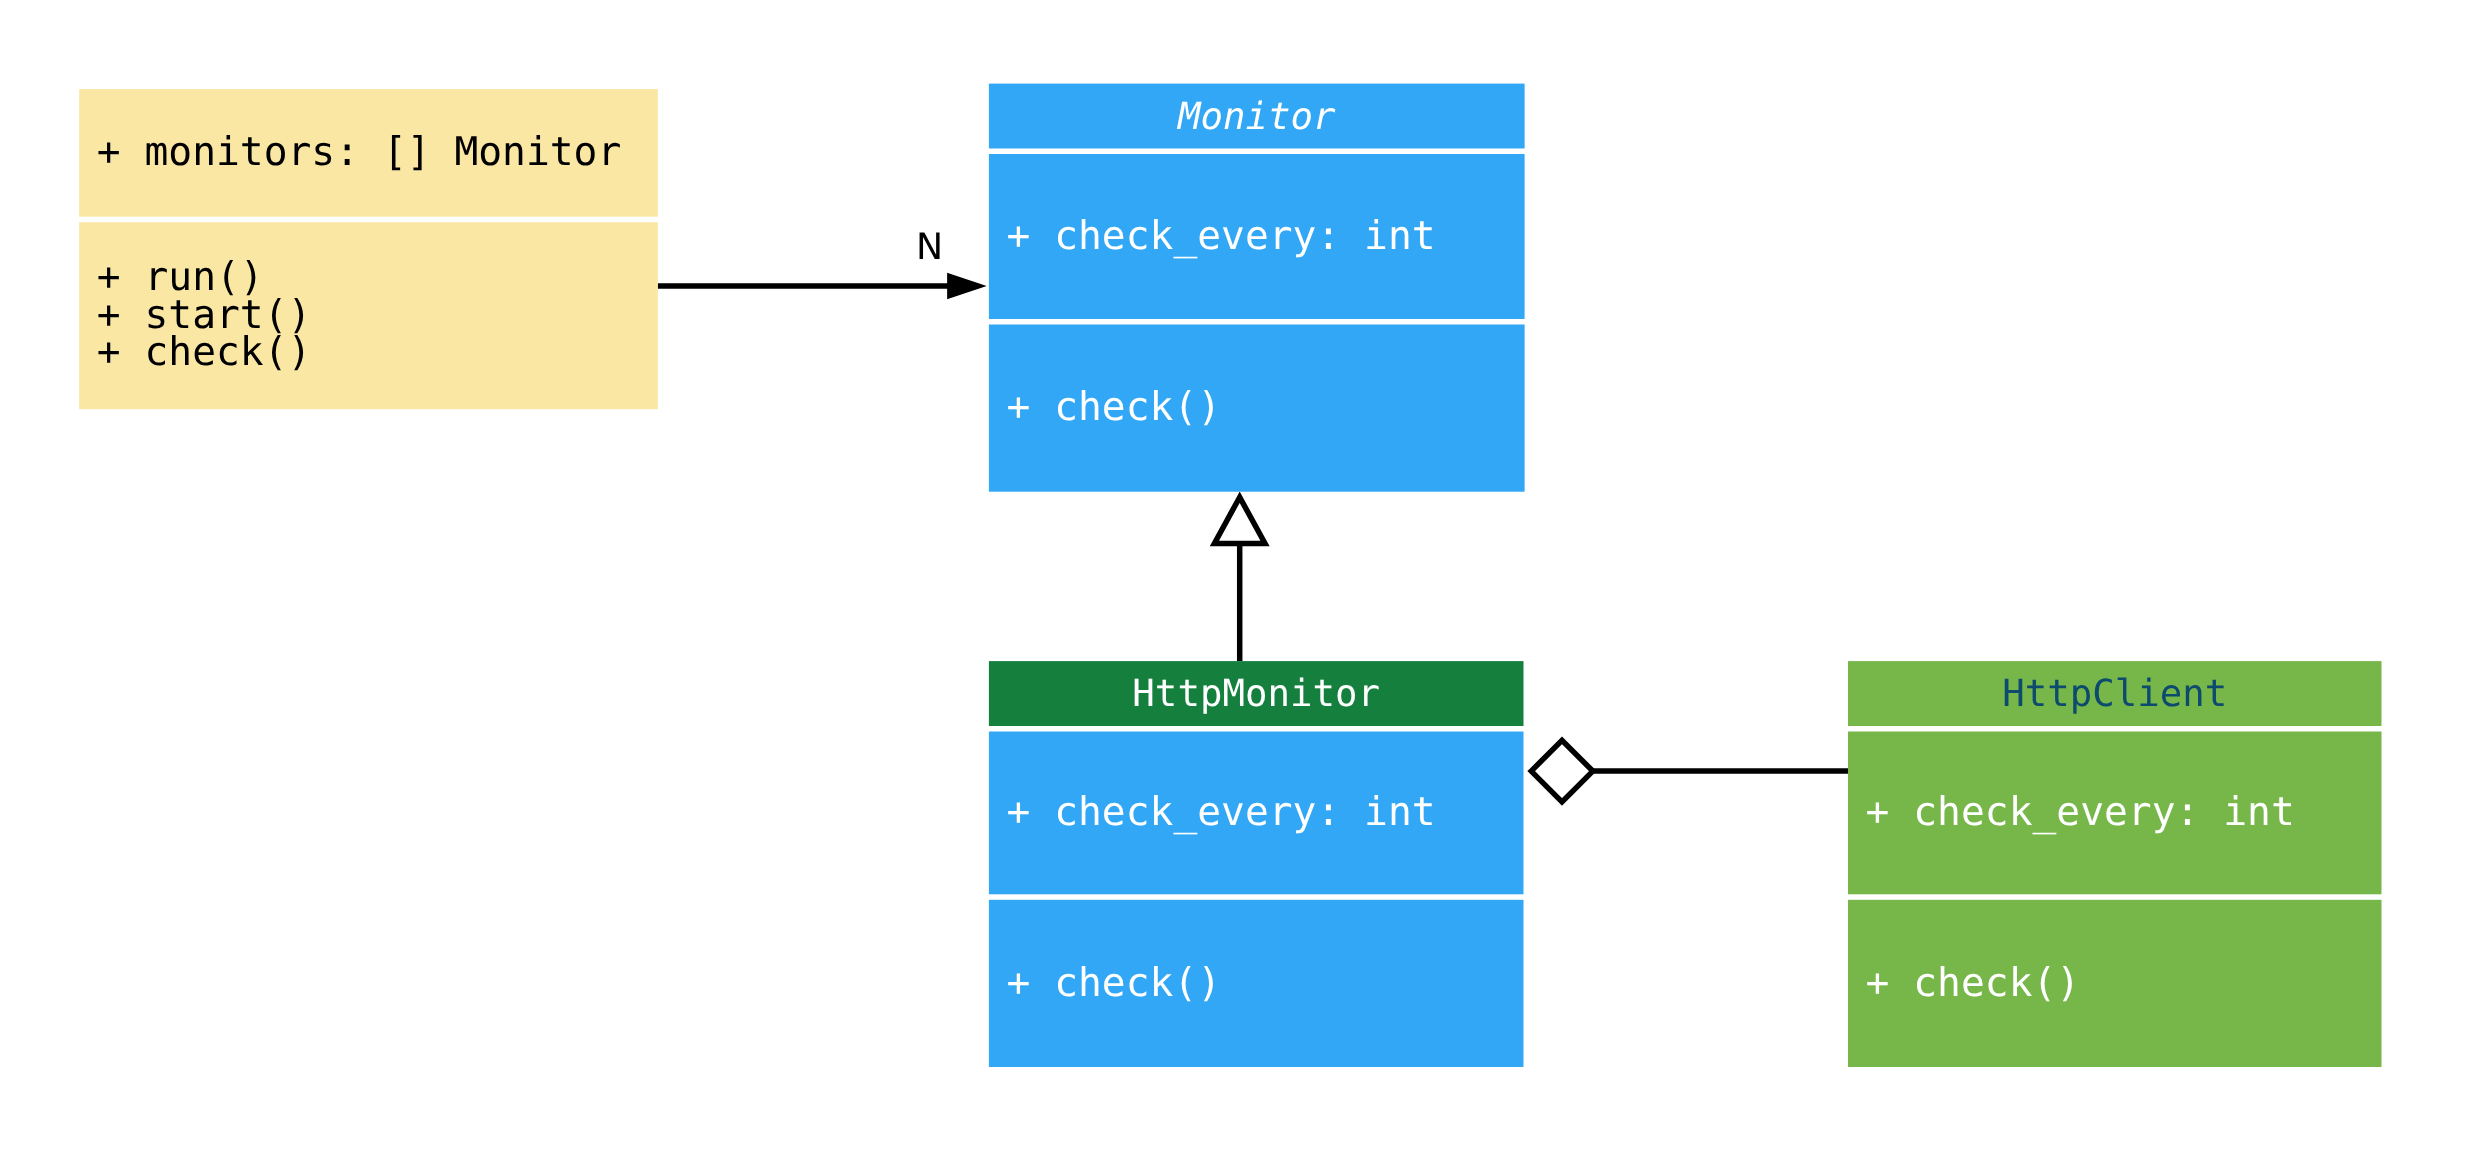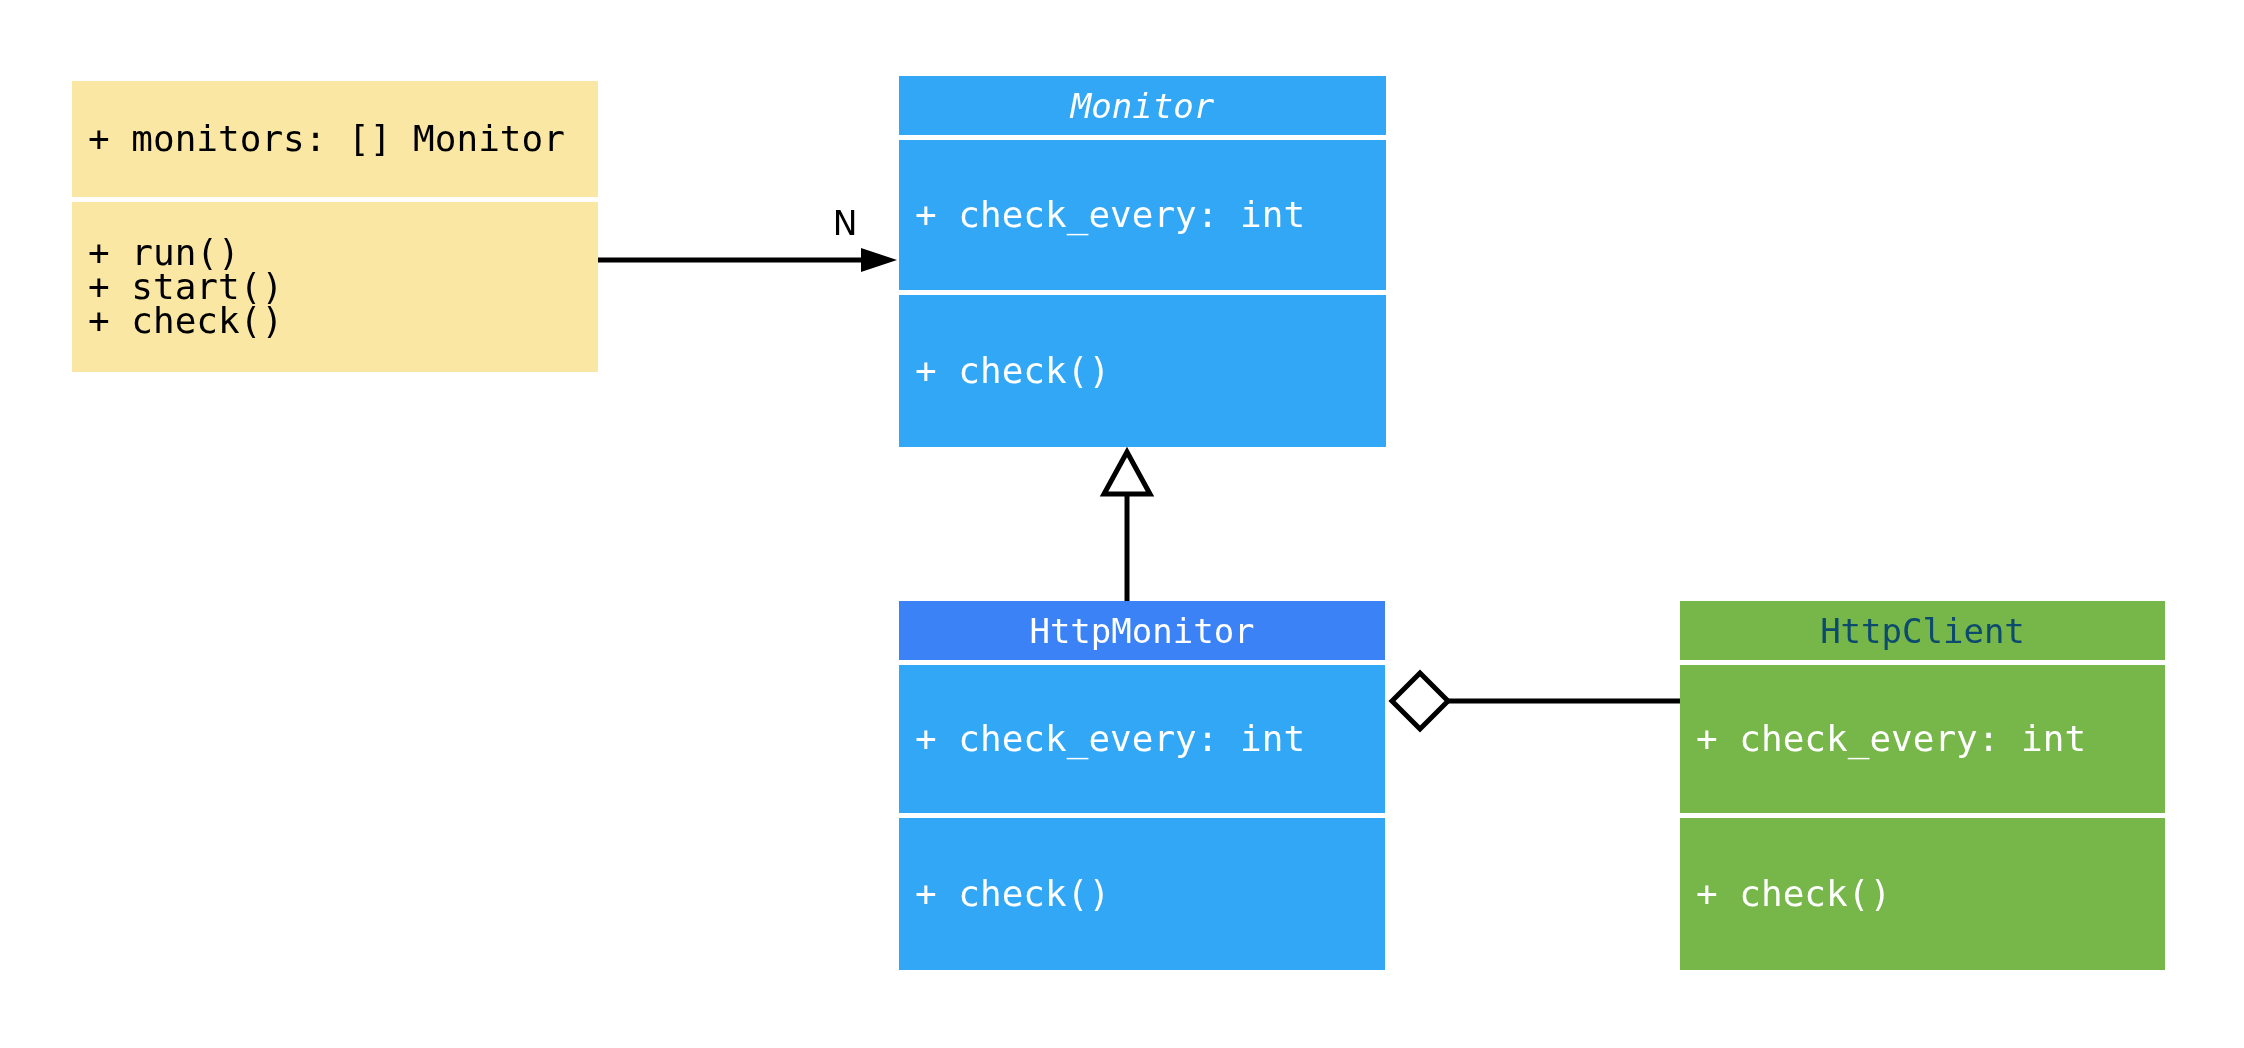--- a/index.html
+++ b/index.html
@@ -105,21 +105,21 @@
     <div class="sec title" style="background-color: rgb(49, 167, 245); color: rgb(255, 255, 255); font-style: italic;">Monitor</div>
     <div class="sec attrs" style="background-color: rgb(49, 167, 245); color: rgb(255, 255, 255);">
       <div class="line">+ check_every: int</div>
     </div>
     <div class="sec methods" style="background-color: rgb(49, 167, 245); color: rgb(255, 255, 255);">
       <div class="line">+ check()</div>
     </div>
   </div>
 
   <div class="class-box" id="box-httpmonitor">
-    <div class="sec title" style="background-color: #3b82f6; color: rgb(255, 255, 255);">HttpMonitor</div>
+    <div class="sec title" style="background-color: #15803d; color: rgb(255, 255, 255);">HttpMonitor</div>
     <div class="sec attrs" style="background-color: rgb(49, 167, 245); color: rgb(255, 255, 255);">
       <div class="line">+ check_every: int</div>
     </div>
     <div class="sec methods" style="background-color: rgb(49, 167, 245); color: rgb(255, 255, 255);">
       <div class="line">+ check()</div>
     </div>
   </div>
 
   <div class="class-box" id="box-httpclient">
     <div class="sec title" style="background-color: rgb(119, 183, 74); color: #0c4a6e;">HttpClient</div>

